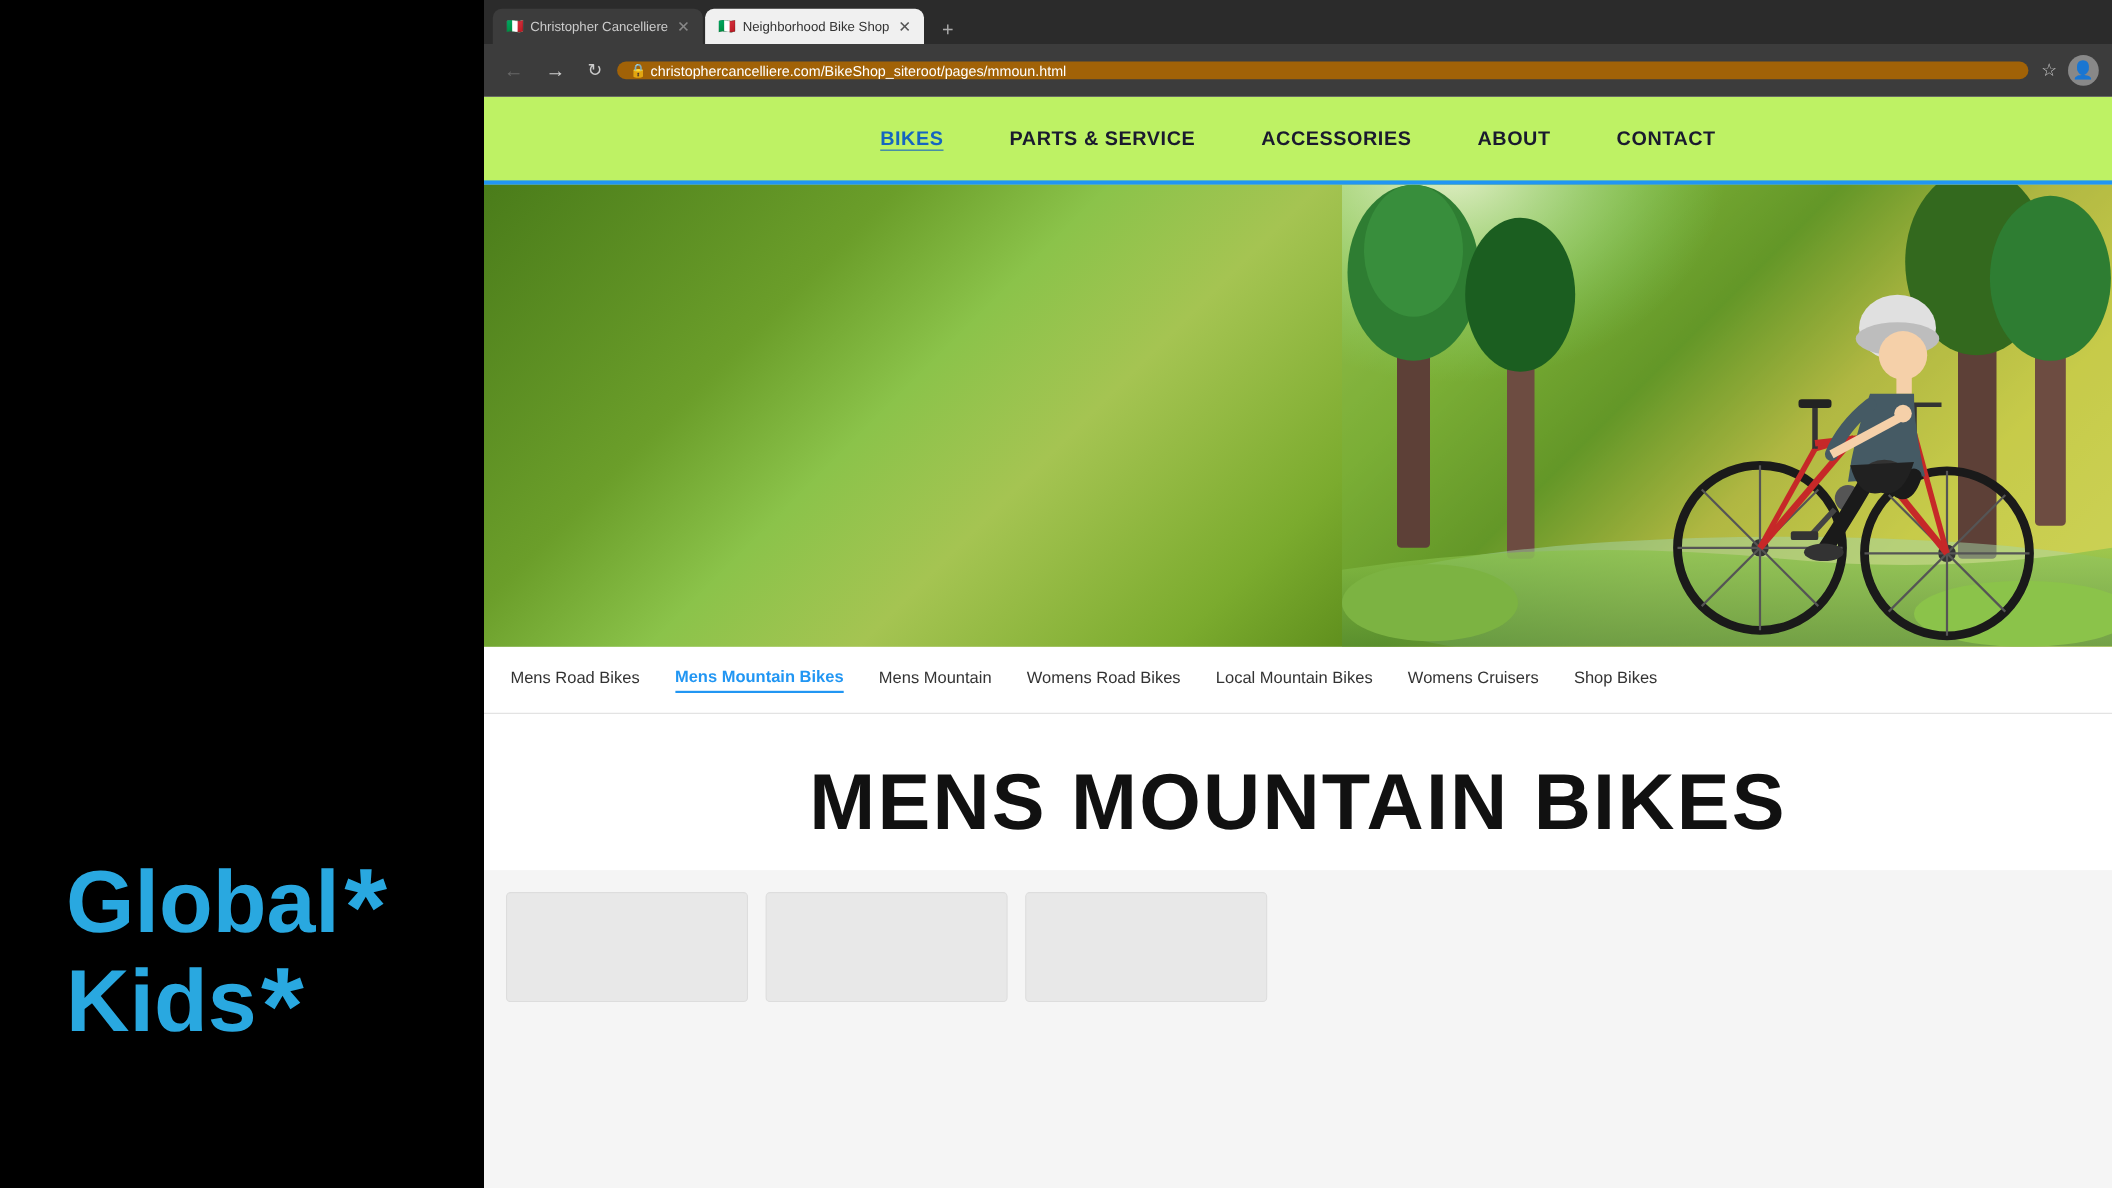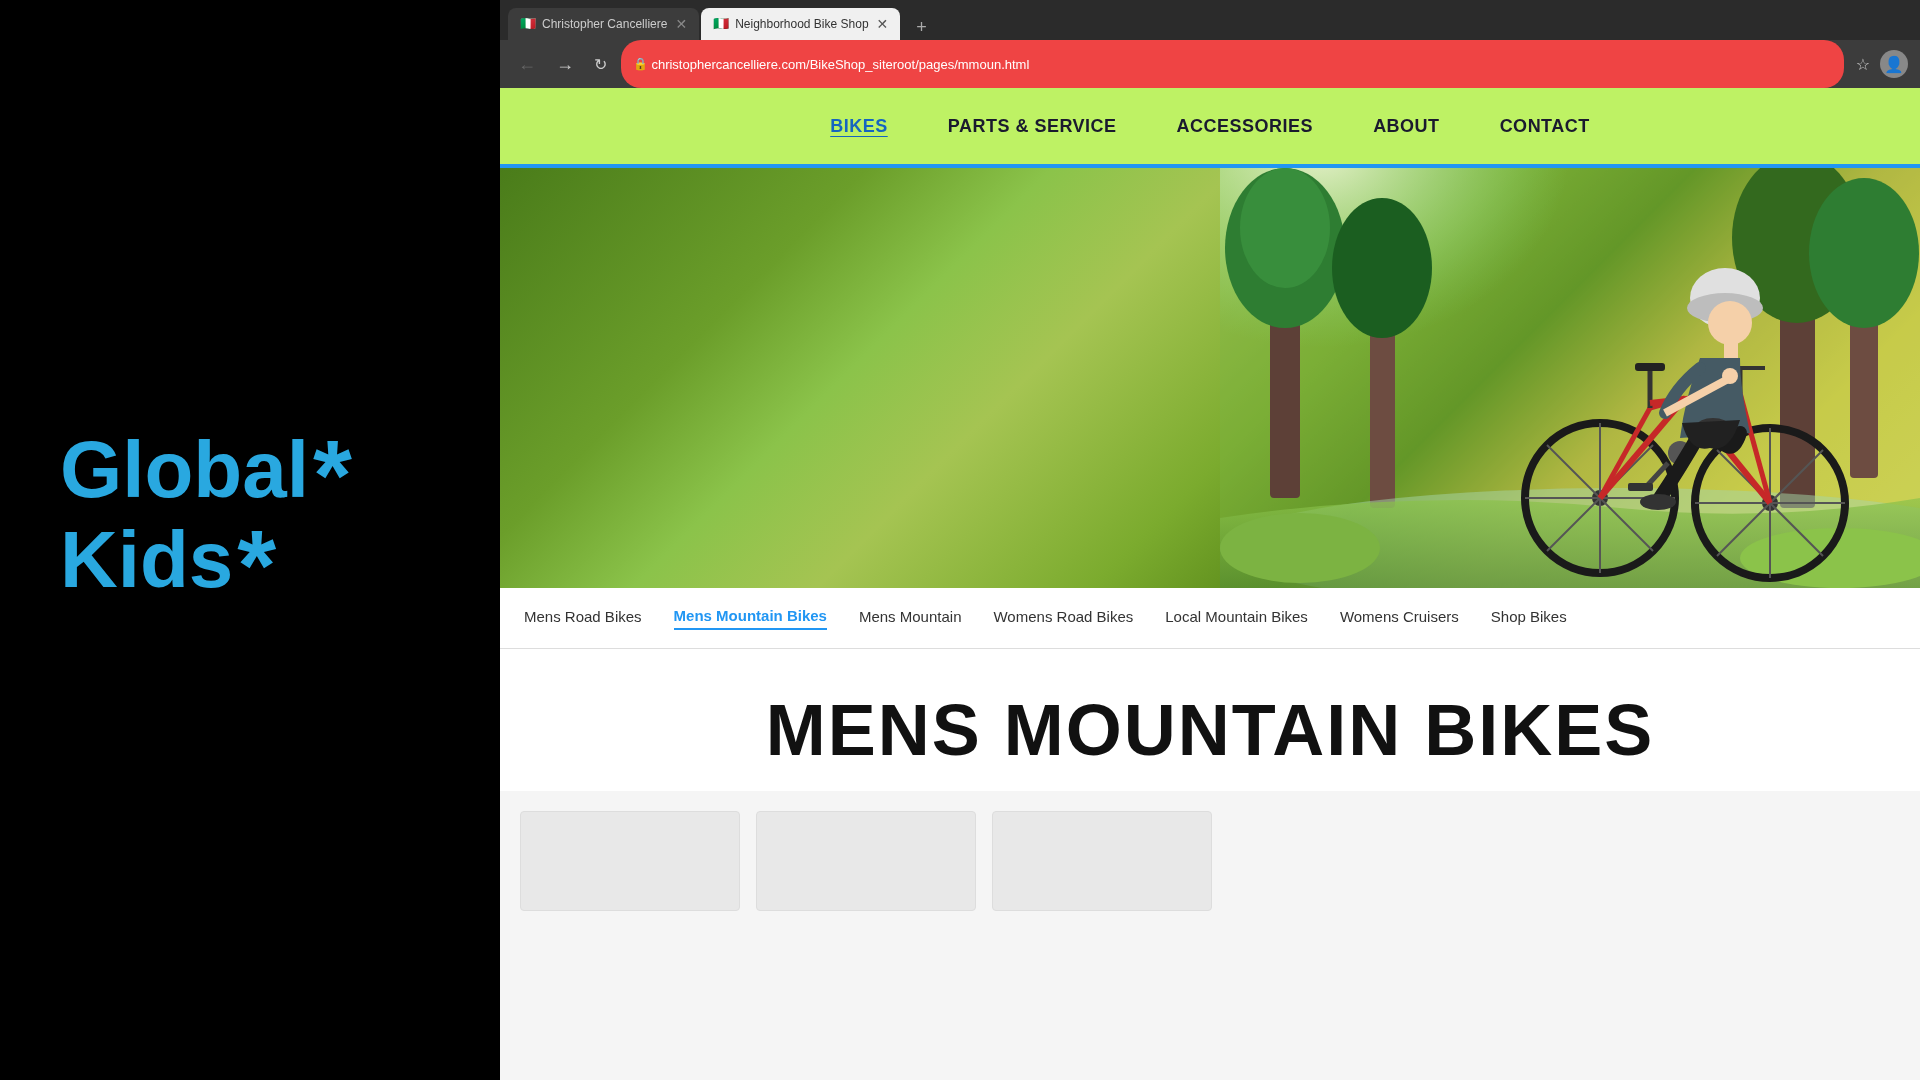--- a/index.html
+++ b/index.html
@@ -7,26 +7,26 @@
       width: 1920px;
       height: 1080px;
       background: #000;
       font-family: Arial, sans-serif;
       overflow: hidden;
       display: flex;
     }
 
     
     .left-sidebar {
-      width: 500px;
+      width: 440px;
       height: 1080px;
       background: #000;
       display: flex;
       flex-direction: column;
-      justify-content: center;
+      justify-content: flex-end;
       padding: 80px 40px 120px 60px;
       flex-shrink: 0;
     }
 
     .brand-global {
       display: flex;
       align-items: flex-start;
     }
     .brand-global .word {
       font-size: 80px;
@@ -178,24 +178,24 @@
     .url-lock-icon {
       position: absolute;
       left: 12px;
       color: #aaa;
       font-size: 12px;
       z-index: 1;
     }
 
     .url-input {
       width: 100%;
-      background: #ef4444;
+      background: #a16207;
       border: none;
       border-radius: 20px;
-      height: 48px;
+      height: 16px;
       padding: 0 14px 0 30px;
       color: #fff;
       font-size: 13px;
       outline: none;
     }
 
     .browser-right-icons {
       display: flex;
       align-items: center;
       gap: 6px;

